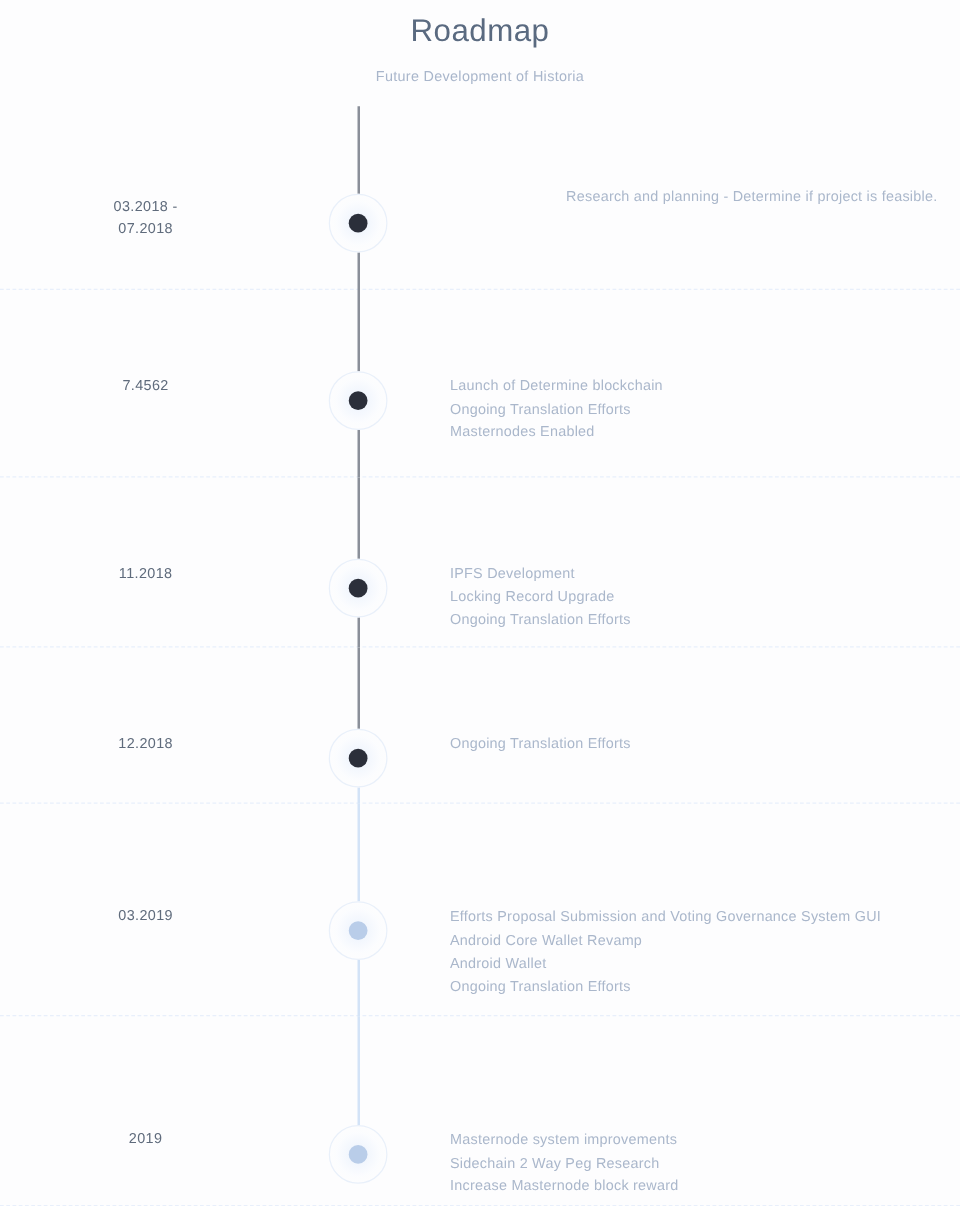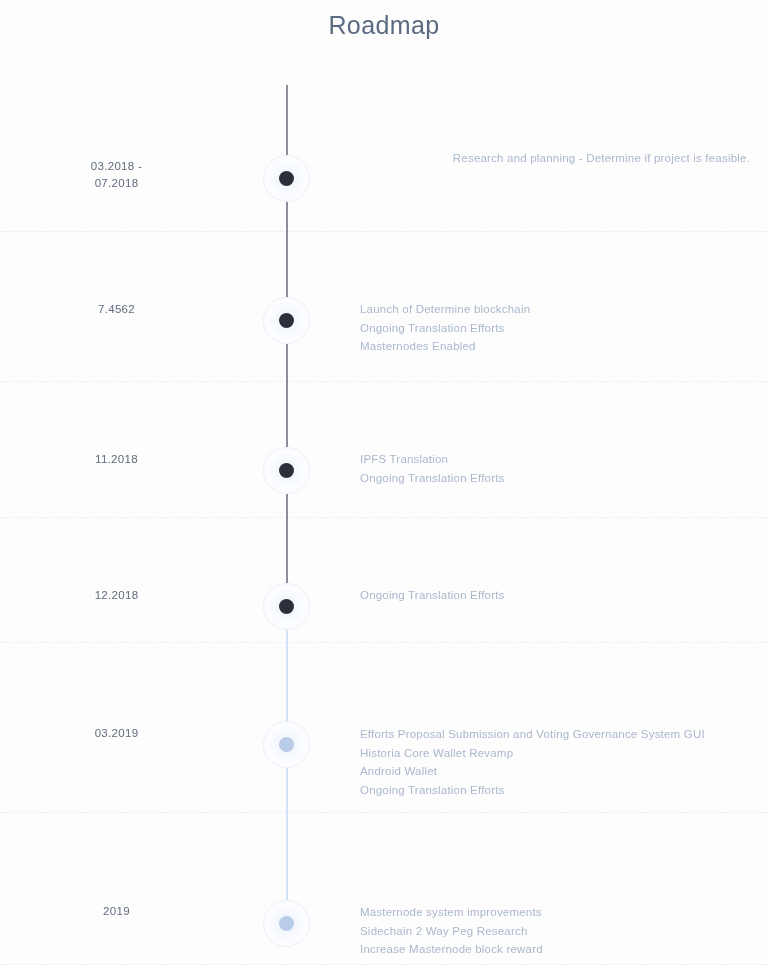--- a/index.html
+++ b/index.html
@@ -108,20 +108,21 @@
     letter-spacing: 0.2px;
     line-height: 18.5px;
     white-space: nowrap;
   }
 </style>
 </head>
 <body>
 
 <div class="header">
   <h1 class="page-title">Roadmap</h1>
+  <div class="page-subtitle">Future Development of Historia</div>
 </div>
 
 <div class="timeline" id="timeline-root">
     <div class="tl-row" style="height: 119px;">
       <div class="connector" style="top: -28px; height: 70px;"></div>
       <div class="connector" style="top: 89px; height: 30px;"></div>
       <div class="node" style="top: 42px;">
         <div class="node-dot"></div>
       </div>
       <div class="tl-date" style="top: 45px;">
@@ -150,21 +151,22 @@
     <div class="tl-row" style="height: 136px;">
       <div class="connector" style="top: 0px; height: 65px;"></div>
       <div class="connector" style="top: 112px; height: 24px;"></div>
       <div class="node" style="top: 65px;">
         <div class="node-dot"></div>
       </div>
       <div class="tl-date" style="top: 69px;">
         <div>11.2018</div>
       </div>
       <div class="tl-items" style="top: 68px;">
-        <div class="tl-item">IPFS Translation</div>
+        <div class="tl-item">IPFS Development</div>
+        <div class="tl-item">Locking Record Upgrade</div>
         <div class="tl-item">Ongoing Translation Efforts</div>
       </div>
     </div>
     <div class="tl-row" style="height: 125px;">
       <div class="connector" style="top: 0px; height: 65px;"></div>
       <div class="connector future" style="top: 112px; height: 13px;"></div>
       <div class="node" style="top: 65px;">
         <div class="node-dot"></div>
       </div>
       <div class="tl-date" style="top: 69px;">
@@ -178,21 +180,21 @@
       <div class="connector future" style="top: 0px; height: 78px;"></div>
       <div class="connector future" style="top: 125px; height: 45px;"></div>
       <div class="node future" style="top: 78px;">
         <div class="node-dot"></div>
       </div>
       <div class="tl-date" style="top: 82px;">
         <div>03.2019</div>
       </div>
       <div class="tl-items" style="top: 82px;">
         <div class="tl-item">Efforts Proposal Submission and Voting Governance System GUI</div>
-        <div class="tl-item">Historia Core Wallet Revamp</div>
+        <div class="tl-item">Android Core Wallet Revamp</div>
         <div class="tl-item">Android Wallet</div>
         <div class="tl-item">Ongoing Translation Efforts</div>
       </div>
     </div>
     <div class="tl-row" style="height: 152px;">
       <div class="connector future" style="top: 0px; height: 87px;"></div>
       <div class="node future" style="top: 87px;">
         <div class="node-dot"></div>
       </div>
       <div class="tl-date" style="top: 90px;">

